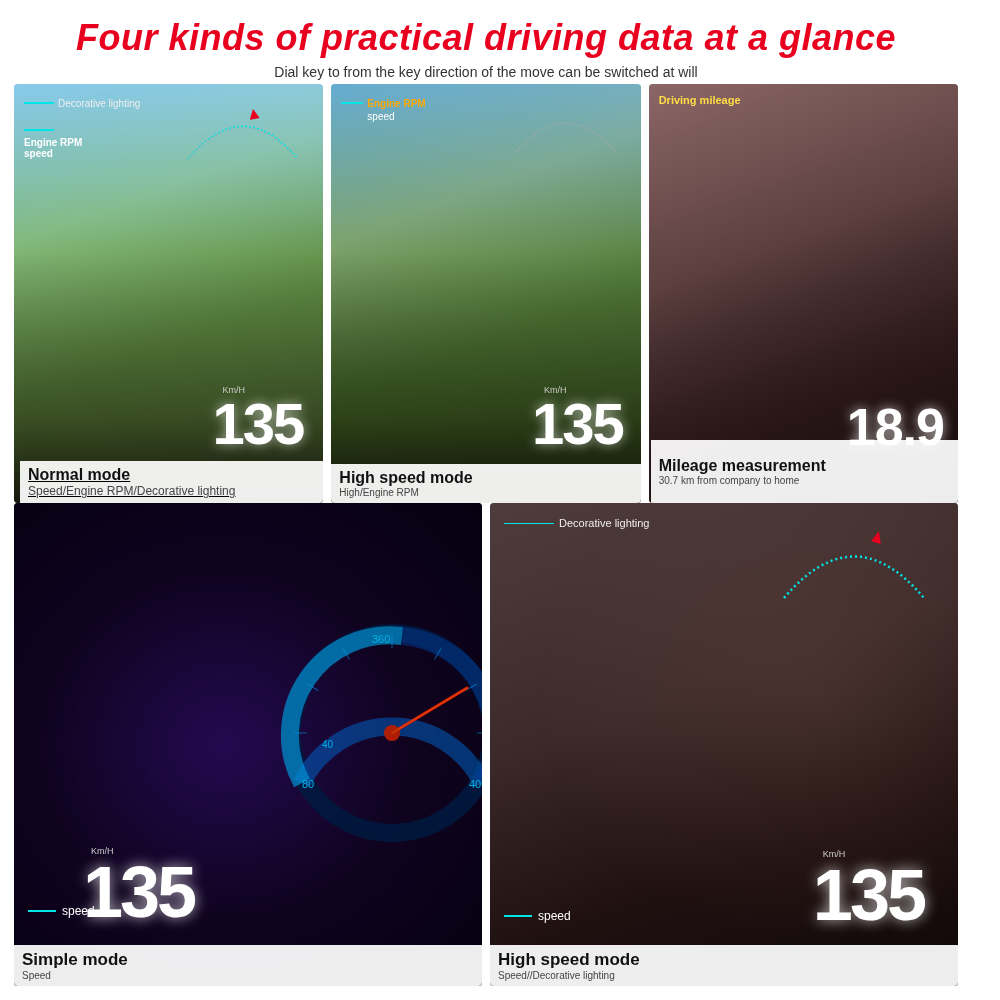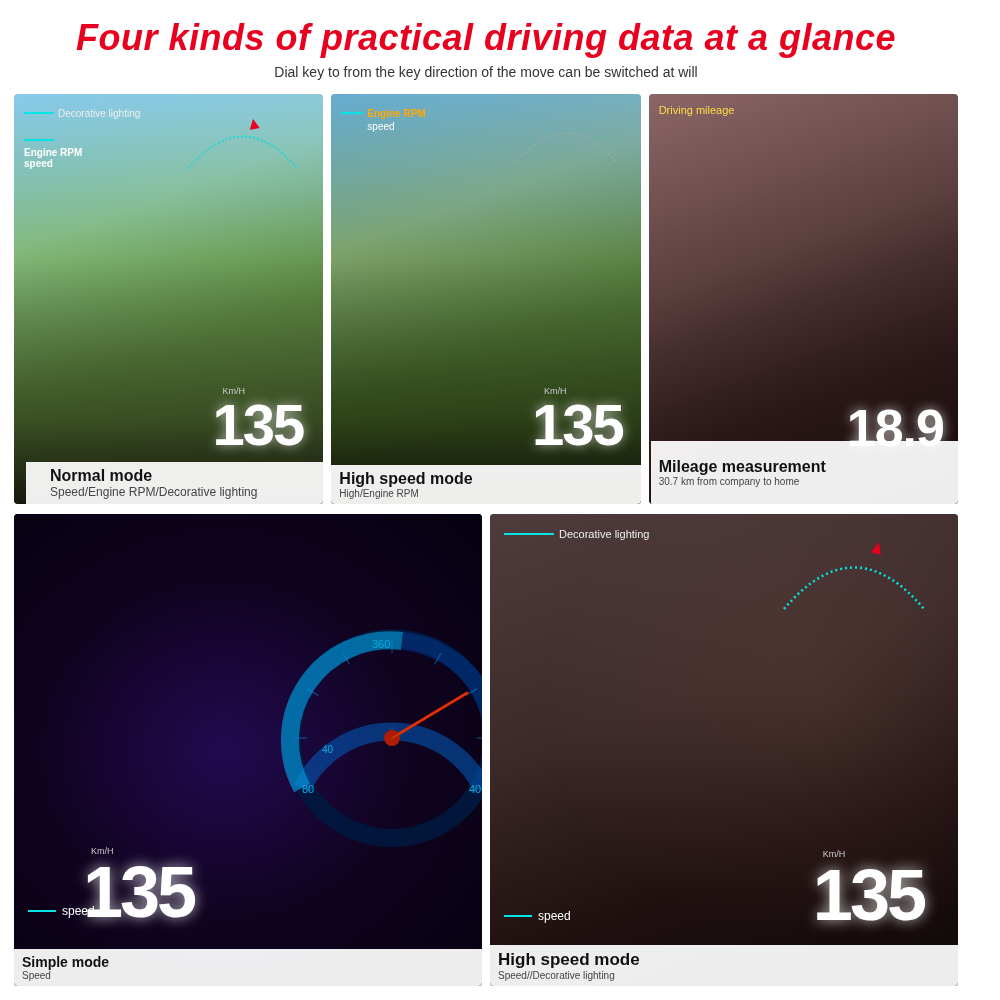--- a/index.html
+++ b/index.html
@@ -11,21 +11,20 @@
       overflow: hidden;
     }
 
     .page-wrapper {
       width: 972px;
       height: 1000px;
       background: #fff;
       padding: 18px 14px 14px 14px;
       display: flex;
       flex-direction: column;
-      gap: 10px;
     }
 
     .header {
       text-align: center;
       padding-bottom: 4px;
     }
 
     .header-title {
       font-size: 36px;
       font-weight: 900;
@@ -113,21 +112,21 @@
             <div style="font-size:10px;color:#fff;font-weight:bold;margin-top:2px;">Engine RPM<br>speed</div>
           </div>
         </div>
 
         <div style="position:absolute;bottom:0;right:10px;text-align:center;">
           <div style="font-size:9px;color:#ccc;text-align:left;margin-left:10px;">Km/H</div>
           <div style="font-size:58px;font-weight:900;color:#fff;line-height:1;font-family:'Arial Black',Arial,sans-serif;text-shadow:0 0 12px rgba(255,255,255,0.6);letter-spacing:-2px;">135</div>
         </div>
       </div>
 
-      <div style="position:absolute;bottom:0;left:12px;right:0;background:rgba(255,255,255,0.93);padding:5px 24px;">
+      <div style="position:absolute;bottom:0;left:6px;right:0;background:rgba(255,255,255,0.93);padding:5px 8px;text-decoration:underline;">
         <div style="font-size:16px;font-weight:bold;color:#111;">Normal mode</div>
         <div style="font-size:12px;color:#444;">Speed/Engine RPM/Decorative lighting</div>
       </div>
     </div>
 
     <div class="card card-high-speed">
       <div style="position:absolute;top:0;left:0;right:0;bottom:0;background:linear-gradient(to bottom, rgba(100,170,210,0.6) 0%, rgba(90,140,70,0.5) 40%, rgba(40,60,20,0.85) 80%, rgba(15,15,8,0.97) 100%);"></div>
       <div style="position:absolute;top:10px;left:10px;right:10px;bottom:50px;">
 
         <svg style="position:absolute;top:0;right:5px;width:120px;height:60px;" viewBox="0 0 120 60">
@@ -150,21 +149,21 @@
       <div style="position:absolute;bottom:0;left:0;right:0;background:rgba(255,255,255,0.93);padding:5px 8px;">
         <div style="font-size:16px;font-weight:bold;color:#111;">High speed mode</div>
         <div style="font-size:10px;color:#444;">High/Engine RPM</div>
       </div>
     </div>
 
     <div class="card card-mileage">
       <div style="position:absolute;top:0;left:0;right:0;bottom:0;background:linear-gradient(160deg, rgba(140,100,100,0.7) 0%, rgba(80,50,50,0.6) 40%, rgba(40,20,20,0.85) 70%, rgba(20,10,10,0.97) 100%);"></div>
       <div style="position:absolute;top:10px;left:10px;right:10px;bottom:50px;">
 
-        <div style="font-size:11px;color:#ffdd44;font-weight:normal;">Driving mileage</div>
+        <div style="font-size:11px;color:#ffdd44;font-weight:bold;">Driving mileage</div>
 
         <div style="position:absolute;bottom:0;right:4px;text-align:left;">
           <div style="font-size:52px;font-weight:900;color:#fff;line-height:1;font-family:'Arial Black',Arial,sans-serif;text-shadow:0 0 12px rgba(255,255,255,0.7);letter-spacing:-1px;text-align:right;">18.9</div>
         </div>
       </div>
       <div style="position:absolute;bottom:0;left:2px;right:0;background:rgba(255,255,255,0.93);padding:17px 8px;">
         <div style="font-size:16px;font-weight:bold;color:#111;">Mileage measurement</div>
         <div style="font-size:10px;color:#444;">30.7 km from company to home</div>
       </div>
     </div>
@@ -209,21 +208,21 @@
           <span style="display:inline-block;width:28px;height:1.5px;background:#00e5e5;"></span>
           <span style="font-size:12px;color:#fff;">speed</span>
         </div>
 
         <div style="position:absolute;bottom:0;left:55px;">
           <div style="font-size:9px;color:#ccc;margin-left:8px;">Km/H</div>
           <div style="font-size:72px;font-weight:900;color:#fff;line-height:1;font-family:'Arial Black',Arial,sans-serif;text-shadow:0 0 14px rgba(255,255,255,0.7);letter-spacing:-3px;">135</div>
         </div>
       </div>
       <div style="position:absolute;bottom:0;left:0;right:0;background:rgba(255,255,255,0.93);padding:5px 8px;">
-        <div style="font-size:14px;font-weight:bold;color:#111;">Simple mode</div>
+        <div style="font-size:17px;font-weight:bold;color:#111;">Simple mode</div>
         <div style="font-size:10px;color:#444;">Speed</div>
       </div>
     </div>
 
     <div class="card card-hsd">
       <div style="position:absolute;top:0;left:0;right:0;bottom:0;background:linear-gradient(160deg, rgba(80,60,60,0.8) 0%, rgba(60,40,40,0.7) 40%, rgba(30,15,15,0.9) 70%, rgba(15,8,8,0.97) 100%);"></div>
 
       <div style="position:absolute;top:0;left:0;right:0;bottom:0;opacity:0.3;background:radial-gradient(ellipse at 70% 40%, rgba(200,150,120,0.4) 0%, transparent 60%);"></div>
 
       <div style="position:absolute;top:10px;left:14px;right:14px;bottom:55px;">

